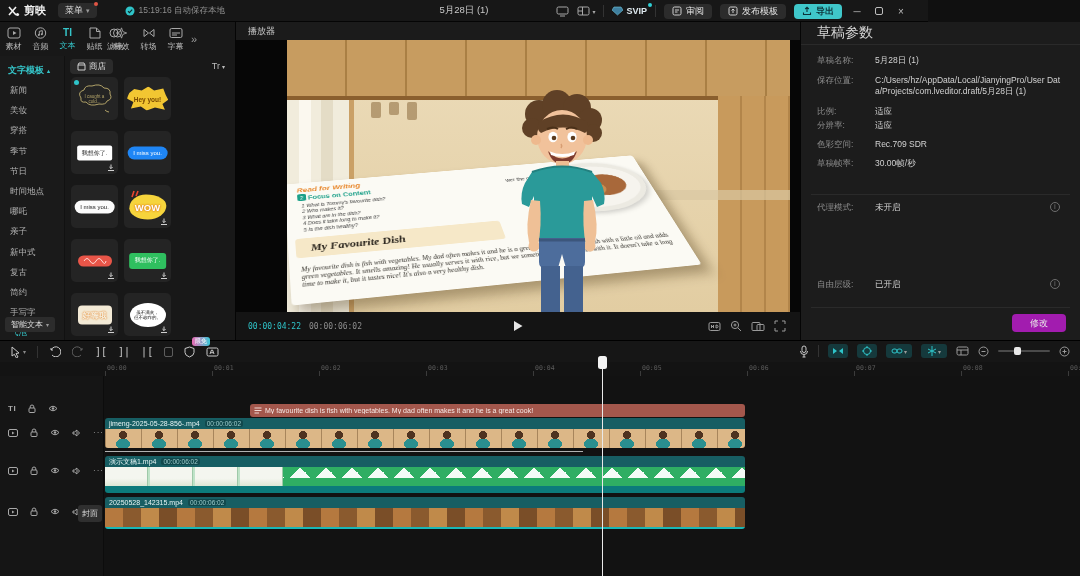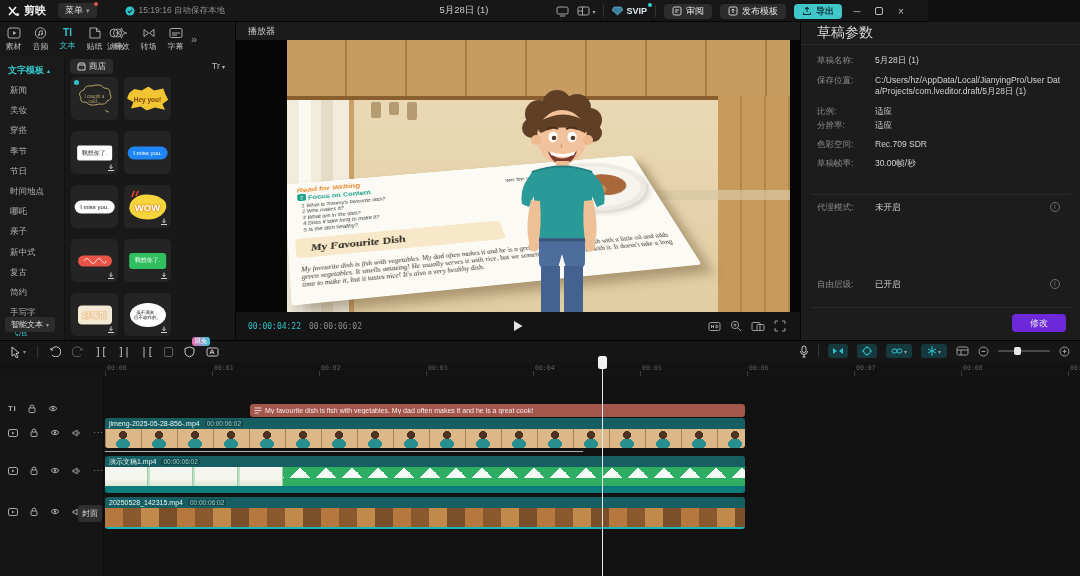--- a/index.html
+++ b/index.html
@@ -97,21 +97,21 @@
           line-height:10.5px;color:#33333a;text-align:center;width:152px;}
   .boy{position:absolute;left:200px;top:48px;}
   
   .draft{position:absolute;left:800px;top:22px;width:280px;height:318px;background:#1c1c1c;border-left:1px solid #050505;box-sizing:border-box;}
   .draft-h{height:22px;display:flex;align-items:center;padding-left:16px;font-size:14px;color:#d6d6d6;border-bottom:1px solid #2a2a2a;}
   .prow{position:absolute;left:16px;right:14px;display:flex;font-size:8.5px;line-height:11px;}
   .plabel{width:58px;flex:none;color:#8c8c8c;}
   .pvalue{color:#d2d2d2;word-break:break-all;}
   .inf{position:absolute;right:6px;top:0;color:#6e6e6e;font-size:8px;border:1px solid #6e6e6e;border-radius:50%;
        width:8px;height:8px;line-height:8px;text-align:center;}
-  .modify-btn{position:absolute;right:14px;bottom:8px;background:#6d28d9;border-radius:4px;height:18px;
+  .modify-btn{position:absolute;right:14px;bottom:8px;background:#a21caf;border-radius:4px;height:18px;
        padding:0 18px;display:flex;align-items:center;font-size:9px;color:#e8e8e8;}
   .draft-div{position:absolute;left:10px;right:10px;height:1px;background:#2a2a2a;}
   
   .tl-toolbar{position:absolute;left:0;top:340px;width:1080px;height:22px;background:#161616;
        border-top:1px solid #000;display:flex;align-items:center;box-sizing:border-box;}
   .tb-group{display:flex;align-items:center;gap:11px;margin-left:10px;}
   .dim{opacity:.4;}
   .badge{position:absolute;left:192px;top:337px;background:linear-gradient(90deg,#e96bb4,#39c8d8);
        border-radius:3px;font-size:6px;color:#fff;padding:1px 3px;line-height:7px;}
   .tbr{position:absolute;right:10px;top:340px;height:22px;display:flex;align-items:center;gap:9px;}

